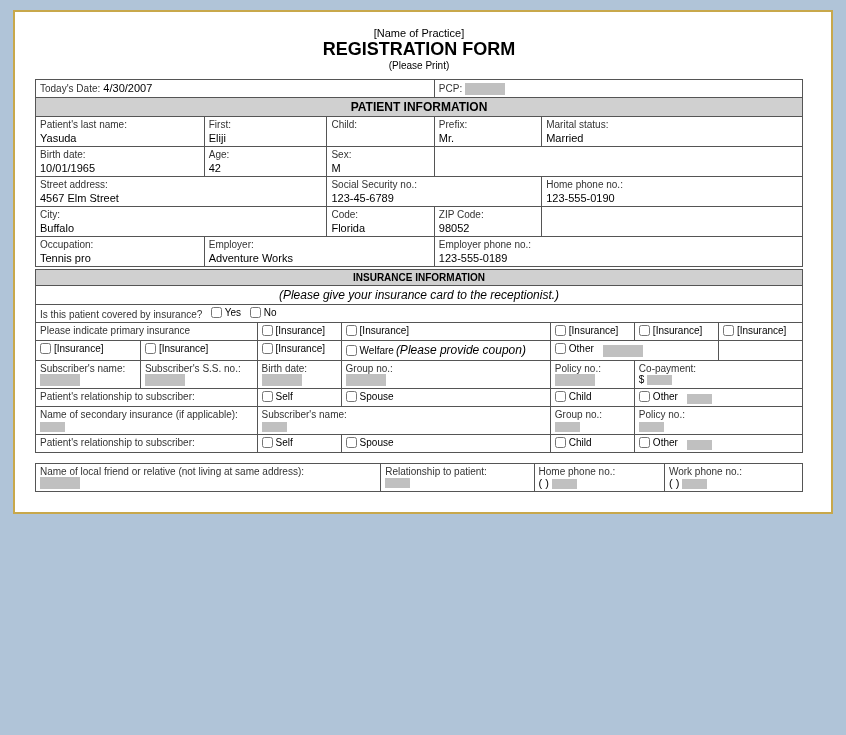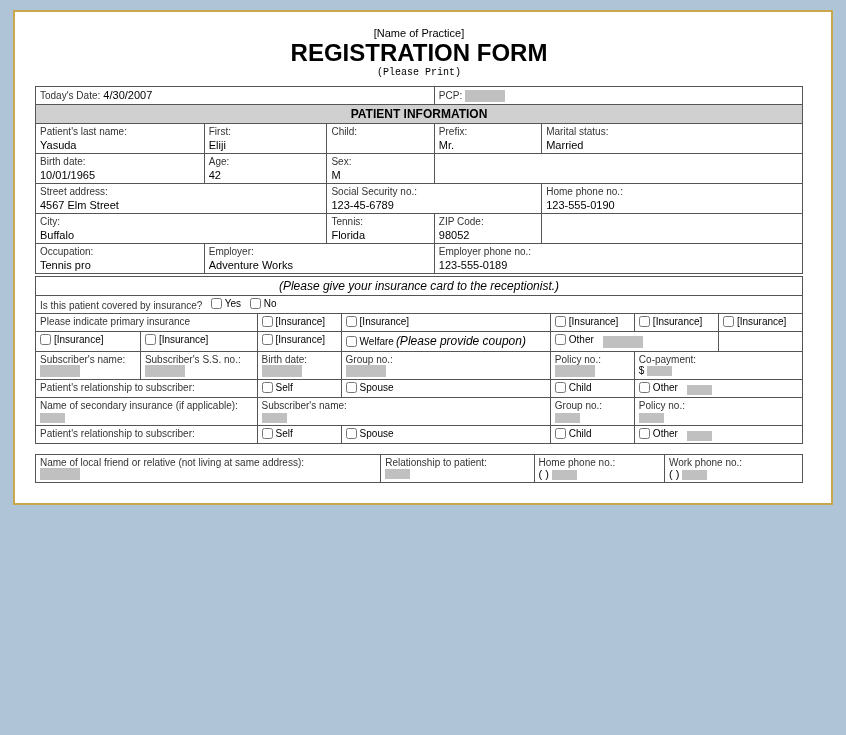--- a/index.html
+++ b/index.html
@@ -20,26 +20,25 @@
       padding: 15px 28px 20px 20px;
     }
     .form-title {
       text-align: center;
       margin-bottom: 8px;
     }
     .practice-name {
       font-size: 11px;
     }
     .form-main-title {
-      font-size: 24px;
+      font-size: 18px;
       font-weight: bold;
     }
     .form-subtitle {
       font-size: 10px;
-      font-family: Liberation Mono, monospace;
     }
     .main-table {
       width: 100%;
       border-collapse: collapse;
       margin-bottom: 2px;
     }
     .main-table td, .main-table th {
       border: 1px solid #555;
       padding: 2px 4px;
       vertical-align: top;
@@ -186,21 +185,21 @@
         <div class="field-value">123-555-0190</div>
       </td>
     </tr>
 
     <tr>
       <td colspan="2">
         <div class="field-label">City:</div>
         <div class="field-value">Buffalo</div>
       </td>
       <td>
-        <div class="field-label">Tennis:</div>
+        <div class="field-label">Code:</div>
         <div class="field-value">Florida</div>
       </td>
       <td>
         <div class="field-label">ZIP Code:</div>
         <div class="field-value">98052</div>
       </td>
       <td>&nbsp;</td>
     </tr>
 
     <tr>
@@ -215,20 +214,23 @@
       <td colspan="2">
         <div class="field-label">Employer phone no.:</div>
         <div class="field-value">123-555-0189</div>
       </td>
     </tr>
   </tbody>
     </table>
 
   <table class="ins-table" style="margin-bottom:10px;">
     <tbody>
+        <tr>
+      <td colspan="10" class="ins-section-header">INSURANCE INFORMATION</td>
+    </tr>
     <tr>
       <td colspan="10" style="text-align:center;">
         <span class="italic-note">(Please give your insurance card to the receptionist.)</span>
       </td>
     </tr>
 
     <tr>
       <td colspan="10">
         <span class="field-label">Is this patient covered by insurance?</span>
         &nbsp;

